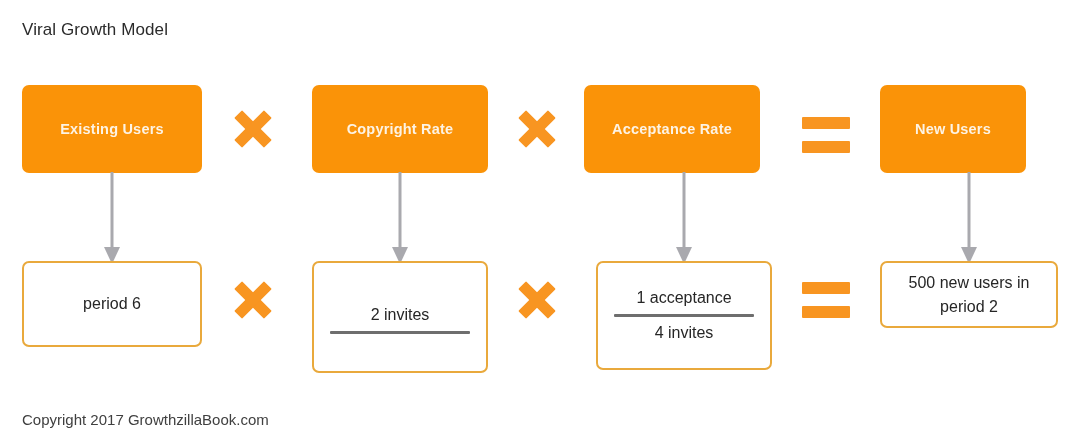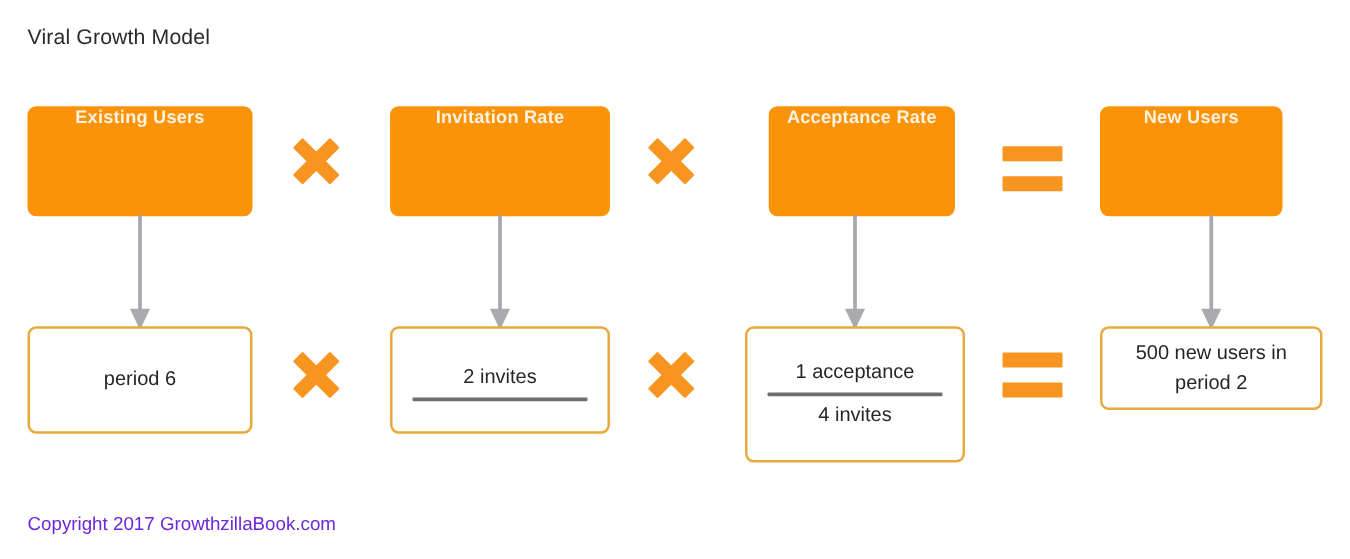--- a/index.html
+++ b/index.html
@@ -23,20 +23,21 @@
     color: #2b2b2b;
     letter-spacing: 0.1px;
     white-space: nowrap;
   }
 
   
   .node {
     position: absolute;
     box-sizing: border-box;
     display: flex;
+    align-items: center;
     justify-content: center;
     text-align: center;
   }
 
   .node-top {
     background: #fa9308;
     border-radius: 7px;
     color: #fdf3e4;
     font-size: 14.5px;
     font-weight: bold;
@@ -50,26 +51,26 @@
     border-radius: 7px;
     color: #262626;
     font-size: 16px;
     line-height: 24px;
     flex-direction: column;
   }
 
   
   .top-1 { left: 22px;  top: 85px; width: 180px; height: 88px; }
   .top-2 { left: 312px; top: 85px; width: 176px; height: 88px; }
-  .top-3 { left: 615px; top: 85px; width: 149px; height: 88px; }
+  .top-3 { left: 584px; top: 85px; width: 176px; height: 88px; }
   .top-4 { left: 880px; top: 85px; width: 146px; height: 88px; }
 
   
   .bot-1 { left: 22px;  top: 261px; width: 180px; height: 86px; }
-  .bot-2 { left: 312px; top: 261px; width: 176px; height: 86px; }
+  .bot-2 { left: 312px; top: 261px; width: 176px; height: 112px; }
   .bot-3 { left: 596px; top: 261px; width: 176px; height: 109px; }
   .bot-4 { left: 880px; top: 261px; width: 178px; height: 67px; }
 
   
   .fraction {
     display: flex;
     flex-direction: column;
     align-items: stretch;
     width: 100%;
     padding: 0 14px;
@@ -168,34 +169,34 @@
   .arr-2 { left: 392px; top: 172px; }
   .arr-3 { left: 676px; top: 172px; }
   .arr-4 { left: 961px; top: 172px; }
 
   
   #footer {
     position: absolute;
     left: 22px;
     top: 411px;
     font-size: 15px;
-    color: #6d28d9;
+    color: #404040;
     white-space: nowrap;
   }
 </style>
 </head>
 <body>
 
 <div id="page-title">Viral Growth Model</div>
 
 <div class="node node-top top-1">
   <span>Existing Users</span>
 </div>
 <div class="node node-top top-2">
-  <span>Invitation Rate</span>
+  <span>Copyright Rate</span>
 </div>
 <div class="node node-top top-3">
   <span>Acceptance Rate</span>
 </div>
 <div class="node node-top top-4">
   <span>New Users</span>
 </div>
 
 <div class="op op-times times-top-1"></div>
 <div class="op op-times times-top-2"></div>

